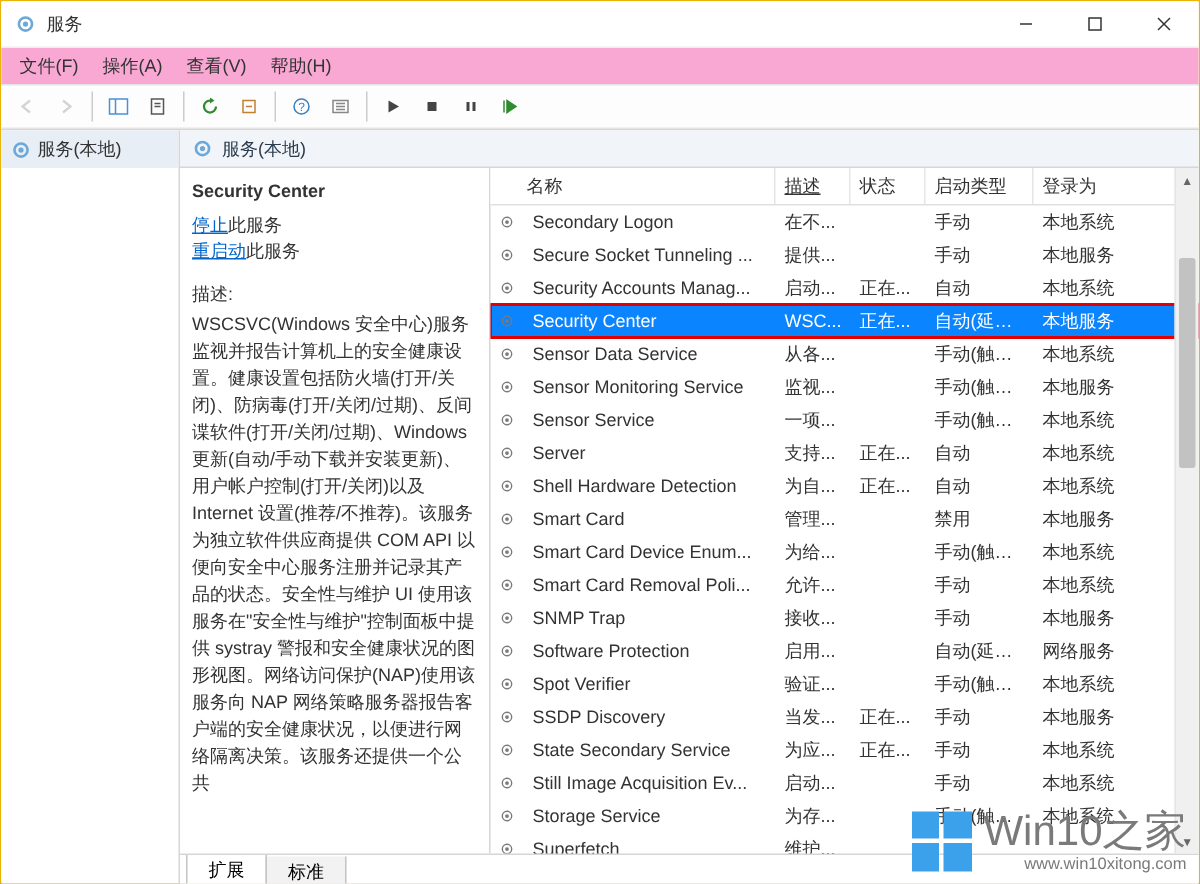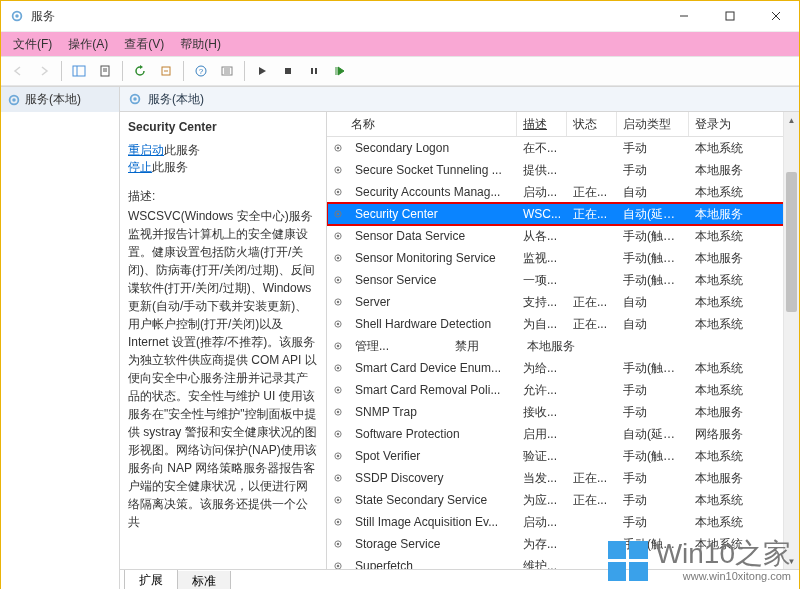--- a/index.html
+++ b/index.html
@@ -357,22 +357,22 @@
               <circle cx="8" cy="8" r="5" fill="none" stroke="#6da8d8" stroke-width="2"></circle>
               <circle cx="8" cy="8" r="2" fill="#6da8d8"></circle>
             </svg>
         <span>服务(本地)</span>
       </div>
 
       <div class="rp-body">
         <div class="detail">
           <div class="sel-name">Security Center</div>
           <div class="links">
+            <div><a href="#">停止</a><span>此服务</span></div>
             <div><a href="#">重启动</a><span>此服务</span></div>
-            <div><a href="#">停止</a><span>此服务</span></div>
           </div>
           <div class="desc-lbl">描述:</div>
           <div class="desc-txt">WSCSVC(Windows 安全中心)服务监视并报告计算机上的安全健康设置。健康设置包括防火墙(打开/关闭)、防病毒(打开/关闭/过期)、反间谍软件(打开/关闭/过期)、Windows 更新(自动/手动下载并安装更新)、用户帐户控制(打开/关闭)以及 Internet 设置(推荐/不推荐)。该服务为独立软件供应商提供 COM API 以便向安全中心服务注册并记录其产品的状态。安全性与维护 UI 使用该服务在"安全性与维护"控制面板中提供 systray 警报和安全健康状况的图形视图。网络访问保护(NAP)使用该服务向 NAP 网络策略服务器报告客户端的安全健康状况，以便进行网络隔离决策。该服务还提供一个公共</div>
         </div>
 
         <div class="listwrap">
           <div class="cols">
             <div class="col c-name">名称</div>
             <div class="col c-desc">描述</div>
             <div class="col c-stat">状态</div>
@@ -497,20 +497,21 @@
                   <div class="cell ty">自动</div>
                   <div class="cell ac">本地系统</div>
                 </div>
                 <div class="row">
                   <div class="cell ic">
                     <svg class="gear" viewBox="0 0 16 16" width="14" height="14">
                       <circle cx="8" cy="8" r="5" fill="none" stroke="#7a7a7a" stroke-width="1.5"></circle>
                       <circle cx="8" cy="8" r="2" fill="#7a7a7a"></circle>
                     </svg>
                   </div>
+                  <div class="cell nm">Smart Card</div>
                   <div class="cell ds">管理...</div>
                   <div class="cell st"></div>
                   <div class="cell ty">禁用</div>
                   <div class="cell ac">本地服务</div>
                 </div>
                 <div class="row">
                   <div class="cell ic">
                     <svg class="gear" viewBox="0 0 16 16" width="14" height="14">
                       <circle cx="8" cy="8" r="5" fill="none" stroke="#7a7a7a" stroke-width="1.5"></circle>
                       <circle cx="8" cy="8" r="2" fill="#7a7a7a"></circle>

